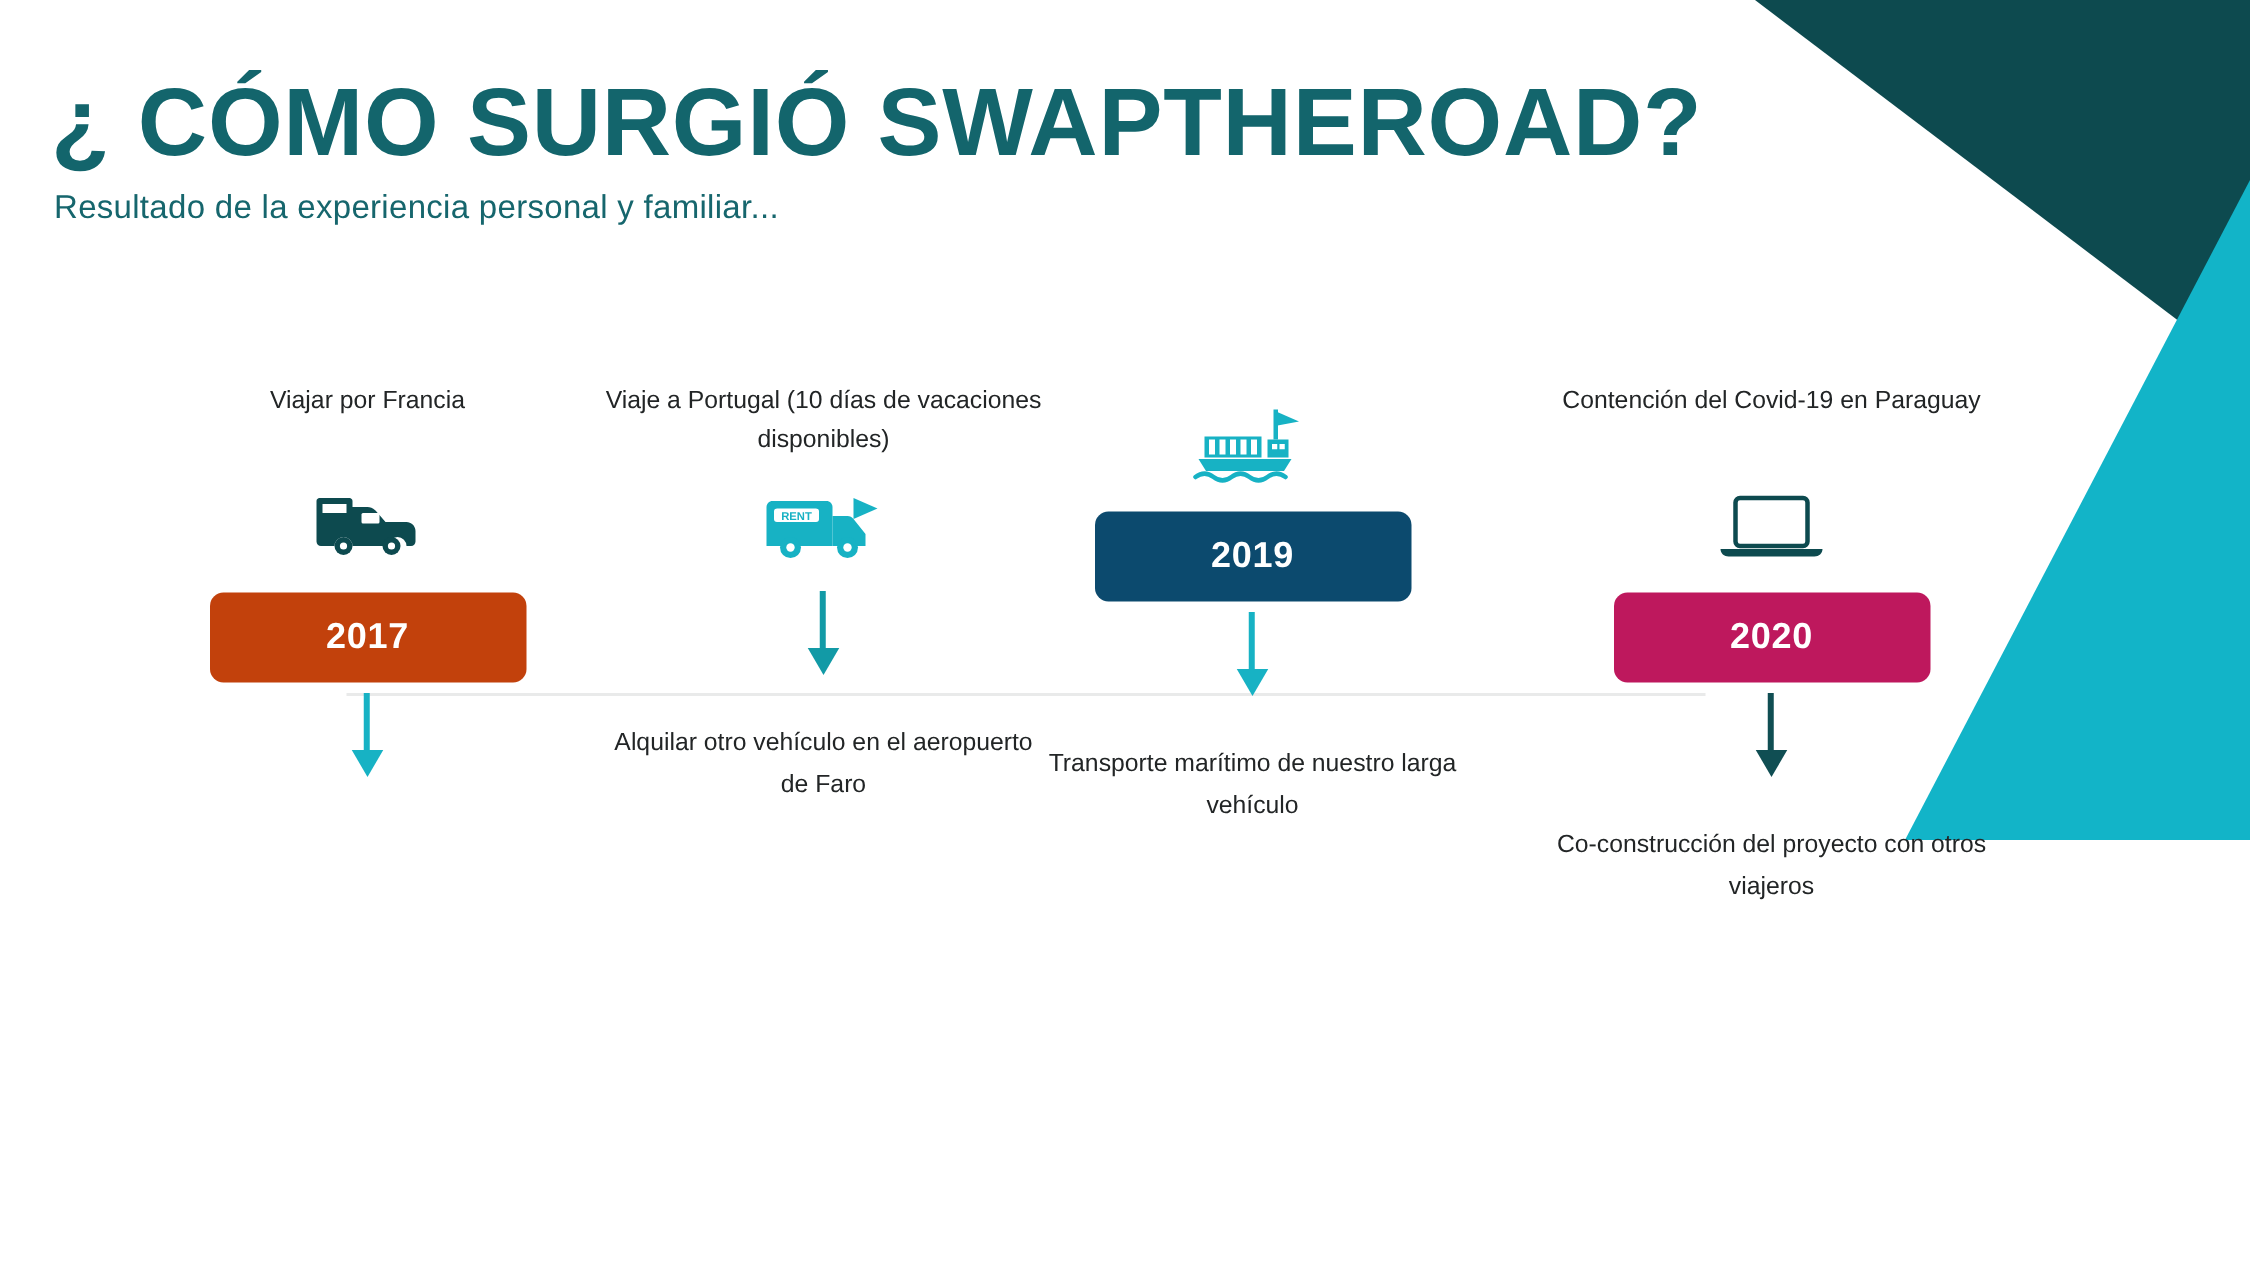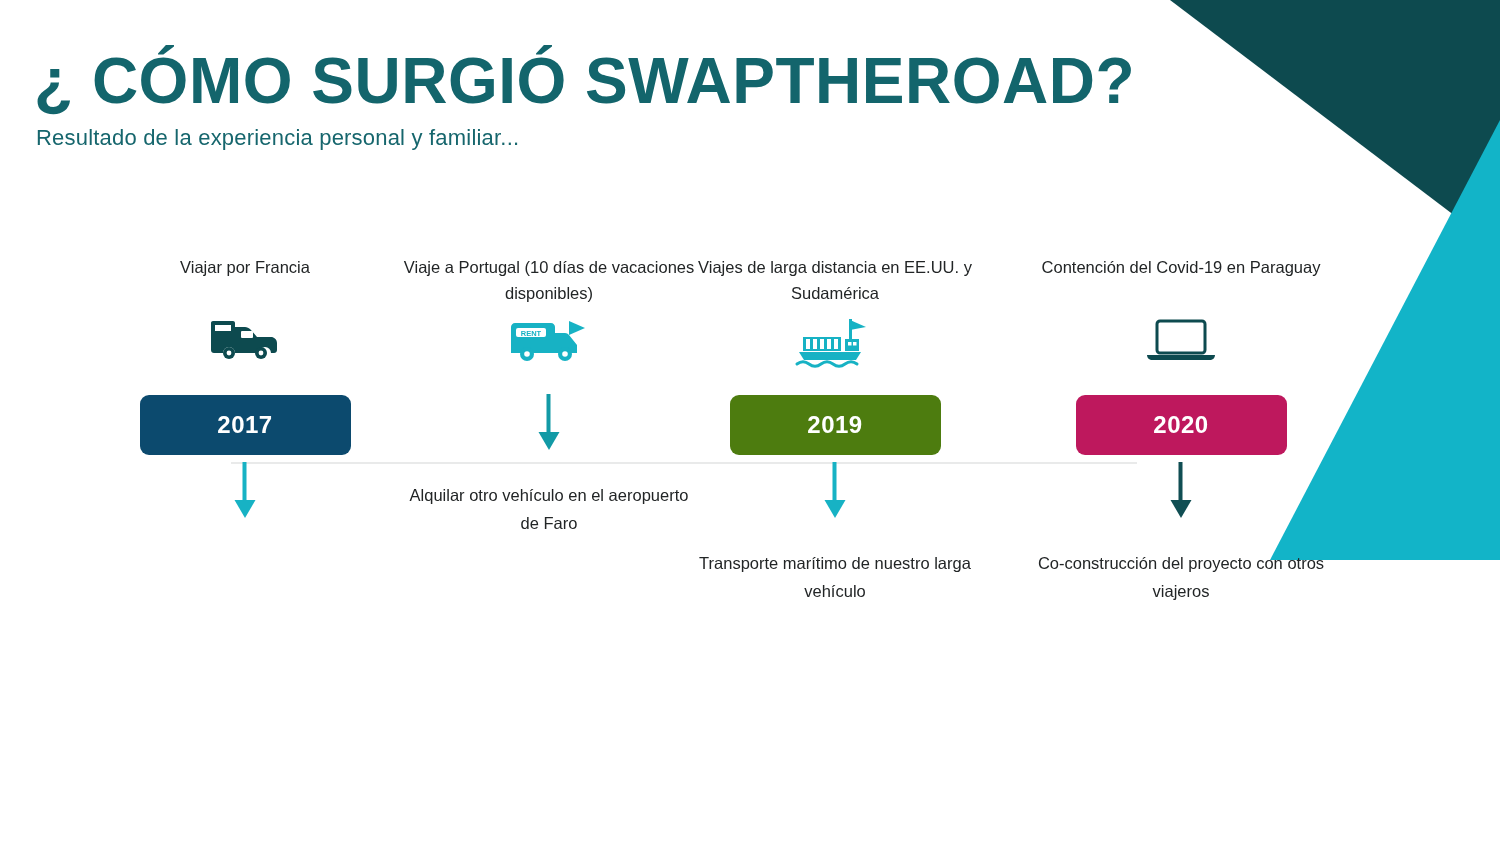--- a/index.html
+++ b/index.html
@@ -81,21 +81,21 @@
     font-size: 16.5px;
     line-height: 1.55;
     color: #222526;
     min-height: 54px;
     margin: 0 auto;
     width: 300px;
   }
   .icon-wrap {
     height: 72px;
     display: flex;
-    align-items: flex-start;
+    align-items: center;
     justify-content: center;
     margin-top: 6px;
   }
   .year-box {
     width: 211px;
     height: 60px;
     margin: 8px auto 0 auto;
     border-radius: 9px;
     display: flex;
     align-items: center;
@@ -147,21 +147,21 @@
         <path d="M6 10h20v9H6z" fill="#0d4a4f"></path>
         <path d="M4 8c0-1.1.9-2 2-2h20c1.1 0 2 .9 2 2v4h10c2 0 4 1 5.5 2.5L50 22h14c3 0 6 2.5 6 6v7c0 1.7-1.3 3-3 3h-3a6 6 0 0 0-12 0H28a6 6 0 0 0-12 0H7c-1.7 0-3-1.3-3-3V8z" fill="#0d4a4f"></path>
         <rect x="8" y="10" width="16" height="6" fill="#ffffff"></rect>
         <rect x="34" y="16" width="12" height="7" rx="1" fill="#ffffff"></rect>
         <circle cx="22" cy="38" r="6" fill="#0d4a4f"></circle>
         <circle cx="22" cy="38" r="2.4" fill="#ffffff"></circle>
         <circle cx="54" cy="38" r="6" fill="#0d4a4f"></circle>
         <circle cx="54" cy="38" r="2.4" fill="#ffffff"></circle>
       </svg>
     </div>
-    <div class="year-box" style="background:#0c4a6e">2017</div>
+    <div class="year-box" style="background:#c2410c">2017</div>
     <div class="arrow-wrap">
       <svg width="22" height="56" viewBox="0 0 22 56" xmlns="http://www.w3.org/2000/svg">
         <rect x="8.5" y="0" width="4" height="42" fill="#17b2c4"></rect>
         <polygon points="0.5,38 21.5,38 11,56" fill="#17b2c4"></polygon>
       </svg>
     </div>
   </div>
 
   <div class="milestone m1">
     <div class="top-caption">Viaje a Portugal (10 días de vacaciones disponibles)</div>
@@ -181,39 +181,38 @@
     <div class="arrow-wrap">
       <svg width="22" height="56" viewBox="0 0 22 56" xmlns="http://www.w3.org/2000/svg">
         <rect x="8.5" y="0" width="4" height="42" fill="#129aa6"></rect>
         <polygon points="0.5,38 21.5,38 11,56" fill="#129aa6"></polygon>
       </svg>
     </div>
     <div class="bottom-caption">Alquilar otro vehículo en el aeropuerto de Faro</div>
   </div>
 
   <div class="milestone m2">
-    <div class="top-caption">Viajes de larga distancia en EE.UU. y Sudamérica</div>
     <div class="icon-wrap">
       <svg width="84" height="56" viewBox="0 0 84 56" xmlns="http://www.w3.org/2000/svg">
         <rect x="10" y="22" width="38" height="14" fill="#17b2c4"></rect>
         <rect x="13" y="24" width="4" height="10" fill="#ffffff"></rect>
         <rect x="20" y="24" width="4" height="10" fill="#ffffff"></rect>
         <rect x="27" y="24" width="4" height="10" fill="#ffffff"></rect>
         <rect x="34" y="24" width="4" height="10" fill="#ffffff"></rect>
         <rect x="41" y="24" width="4" height="10" fill="#ffffff"></rect>
         <rect x="52" y="24" width="14" height="12" fill="#17b2c4"></rect>
         <rect x="55" y="27" width="3.5" height="3.5" fill="#ffffff"></rect>
         <rect x="60" y="27" width="3.5" height="3.5" fill="#ffffff"></rect>
         <path d="M6 37h62l-5 8H11z" fill="#17b2c4"></path>
         <rect x="56" y="4" width="3" height="20" fill="#17b2c4"></rect>
         <path d="M57 5l16 7-16 3z" fill="#17b2c4"></path>
         <path d="M4 49c4-3 8-3 12 0s8 3 12 0 8-3 12 0 8 3 12 0 8-3 12 0" stroke="#17b2c4" stroke-width="3" fill="none" stroke-linecap="round"></path>
       </svg>
     </div>
-    <div class="year-box" style="background:#4d7c0f">2019</div>
+    <div class="year-box" style="background:#0c4a6e">2019</div>
     <div class="arrow-wrap">
       <svg width="22" height="56" viewBox="0 0 22 56" xmlns="http://www.w3.org/2000/svg">
         <rect x="8.5" y="0" width="4" height="42" fill="#17b2c4"></rect>
         <polygon points="0.5,38 21.5,38 11,56" fill="#17b2c4"></polygon>
       </svg>
     </div>
     <div class="bottom-caption">Transporte marítimo de nuestro larga vehículo</div>
   </div>
 
   <div class="milestone m3">

